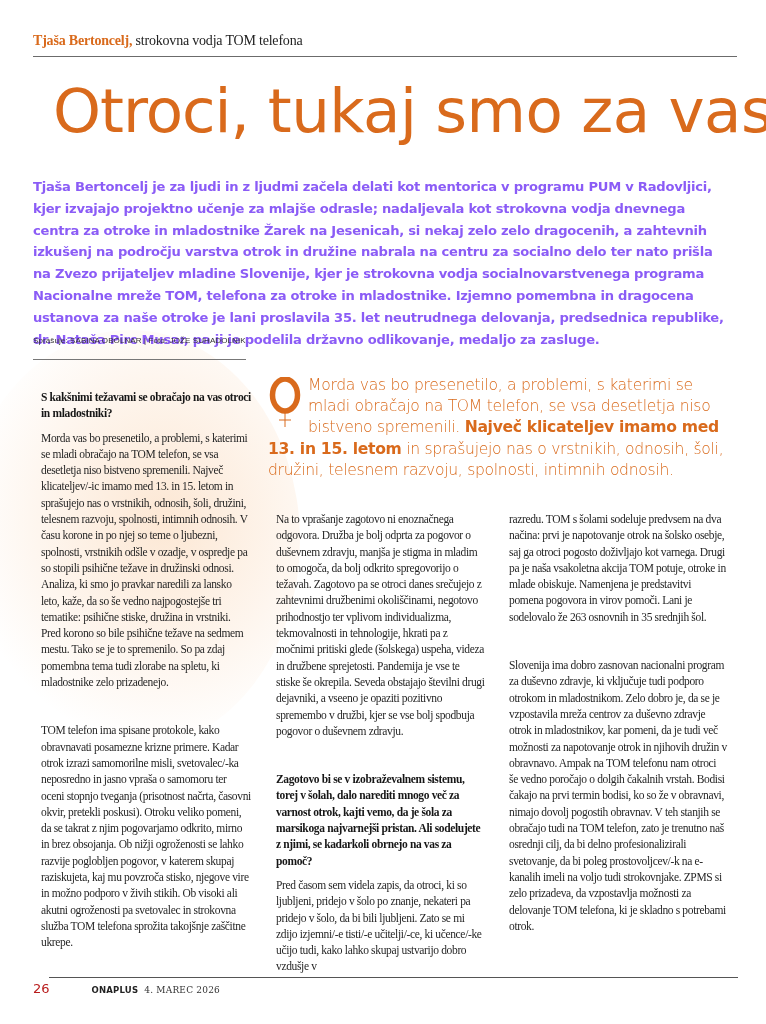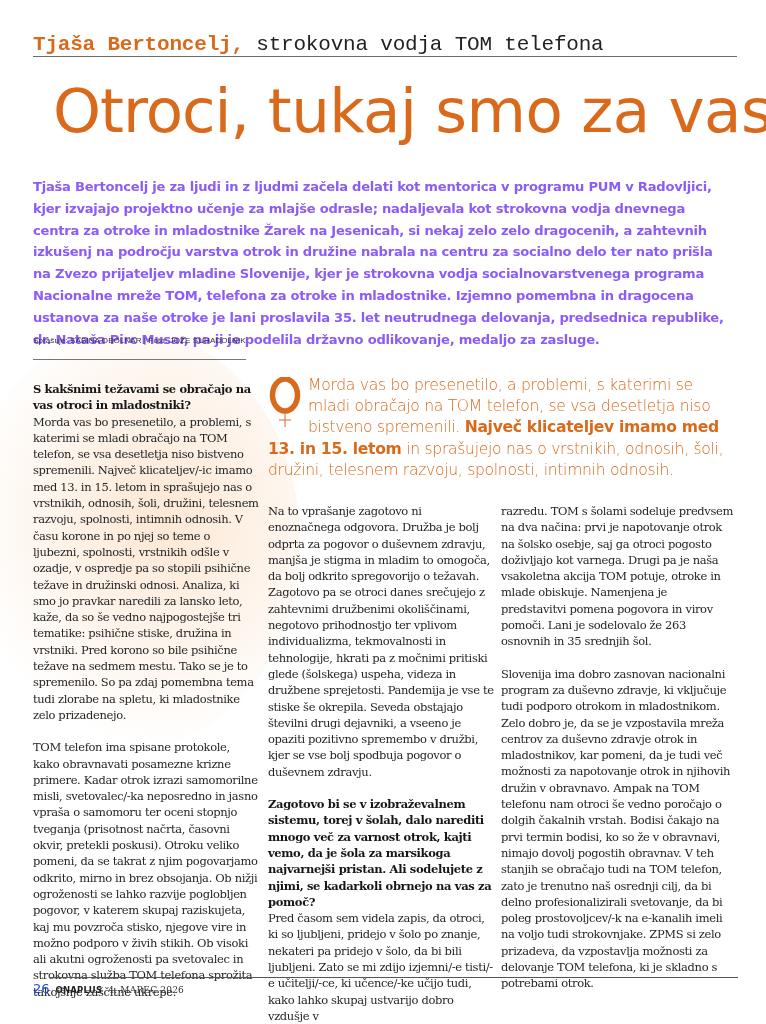--- a/index.html
+++ b/index.html
@@ -1,41 +1,41 @@
 <!DOCTYPE html>
 <html><head>
 <meta charset="utf-8">
 <style>
   html, body { margin: 0; padding: 0; background: #ffffff; }
   body { width: 766px; height: 1024px; position: relative; overflow: hidden; font-family: "DejaVu Serif", serif; color: #1e1e1e; }
   .glow { position: absolute; left: -40px; top: 330px; width: 340px; height: 420px; border-radius: 50%;
           background: radial-gradient(ellipse at 60% 45%, rgba(245,170,100,0.28) 0%, rgba(245,170,100,0.12) 40%, rgba(255,255,255,0) 70%); pointer-events: none; }
-  .kicker { position: absolute; left: 33px; top: 33px; font-family: Liberation Mono, monospace; font-size: 21px; letter-spacing: -0.2px; color: #222; white-space: nowrap; }
+  .kicker { position: absolute; left: 33px; top: 33px; font-family: Liberation Serif, serif; font-size: 14px; letter-spacing: -0.2px; color: #222; white-space: nowrap; }
   .kicker .name { color: #d96a1c; font-weight: bold; }
   .top-rule { position: absolute; left: 33px; top: 56px; width: 704px; height: 1.2px; background: #6b6b6b; }
   .headline { position: absolute; left: 33px; top: 80px; font-family: "DejaVu Sans", sans-serif; font-weight: 200; font-size: 61px; color: #d96a1c; letter-spacing: -1px; white-space: nowrap; line-height: 1; }
   .headline .lead { font-weight: normal; margin-left: 20px; }
   .headline .rest { font-weight: 400; letter-spacing: -0.5px; }
   .intro { position: absolute; left: 33px; top: 176px; width: 700px; font-family: "DejaVu Sans", sans-serif; font-weight: bold; font-size: 13.1px; line-height: 21.8px; color: #8b5cf6; letter-spacing: -0.25px; }
   .byline { position: absolute; left: 33px; top: 336px; font-family: "Liberation Sans", sans-serif; font-size: 8px; color: #333; letter-spacing: 0.1px; padding-bottom: 14px; border-bottom: 1px solid #777; white-space: nowrap; }
   .col { position: absolute; font-family: "DejaVu Serif", serif; font-size: 11.5px; line-height: 16.3px; color: #262626; letter-spacing: -0.35px; }
   .col .q { font-weight: bold; color: #161616; }
-  .col p { margin: 0; }
+  .col p { margin: 8px; font-family: Liberation Serif, serif; }
   .col .gap { height: 16px; }
   .col-1 { left: 33px; top: 381px; width: 226px; }
   .col-2 { left: 268px; top: 503px; width: 226px; }
   .col-3 { left: 501px; top: 503px; width: 234px; }
   .pullquote { position: absolute; left: 268px; top: 375px; width: 470px; font-family: "DejaVu Sans", sans-serif; font-weight: 200; font-size: 15.6px; line-height: 21.2px; color: #d96a1c; letter-spacing: -0.3px; }
   .pullquote .hl { font-weight: bold; }
   .dropcap { float: left; position: relative; width: 34px; height: 52px; margin: 2px 6px 0 0; }
   .dropcap svg { display: block; }
   .footer-rule { position: absolute; left: 49px; top: 977px; width: 689px; height: 1.2px; background: #555; }
   .footer { position: absolute; left: 33px; top: 981px; display: flex; align-items: baseline; gap: 6px; white-space: nowrap; }
-  .footer .pageno { font-family: "DejaVu Sans", sans-serif; font-size: 13px; color: #1d4ed8; }
-  .footer .mag { font-family: "DejaVu Sans", sans-serif; font-weight: bold; font-size: 8.5px; color: #222; letter-spacing: 0.2px; }
+  .footer .pageno { font-family: "DejaVu Sans", sans-serif; font-size: 13px; color: #b91c1c; }
+  .footer .mag { font-family: "DejaVu Sans", sans-serif; font-weight: bold; font-size: 8.5px; color: #222; letter-spacing: 0.2px; margin-left: 36px; }
   .footer .date { font-family: "DejaVu Serif", serif; font-size: 9px; color: #333; letter-spacing: 0.2px; }
 </style>
 </head>
 <body>
 
 <div class="glow"></div>
 
 <div class="kicker">
   <span class="name">Tjaša Bertoncelj,</span><span class="role"> strokovna vodja TOM telefona</span>
 </div>

